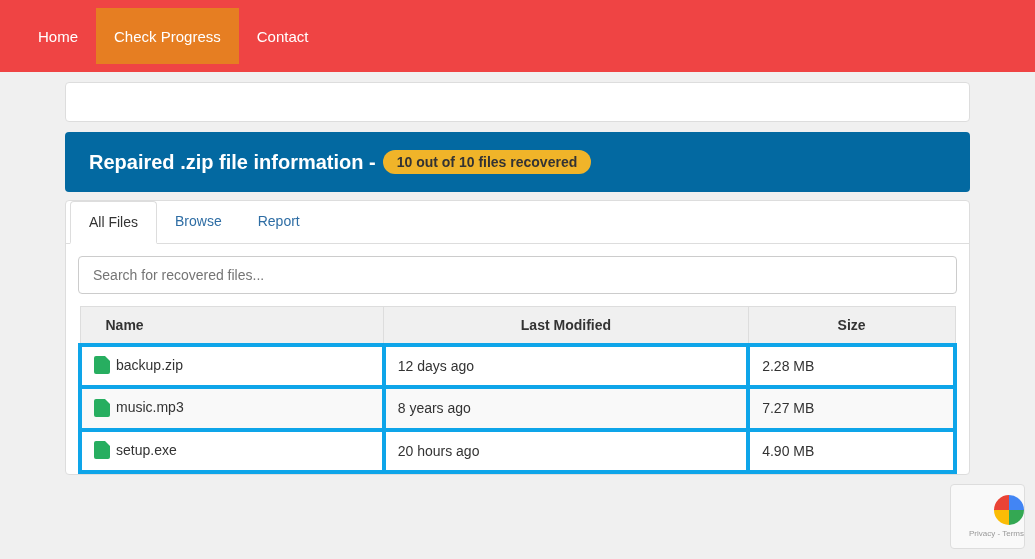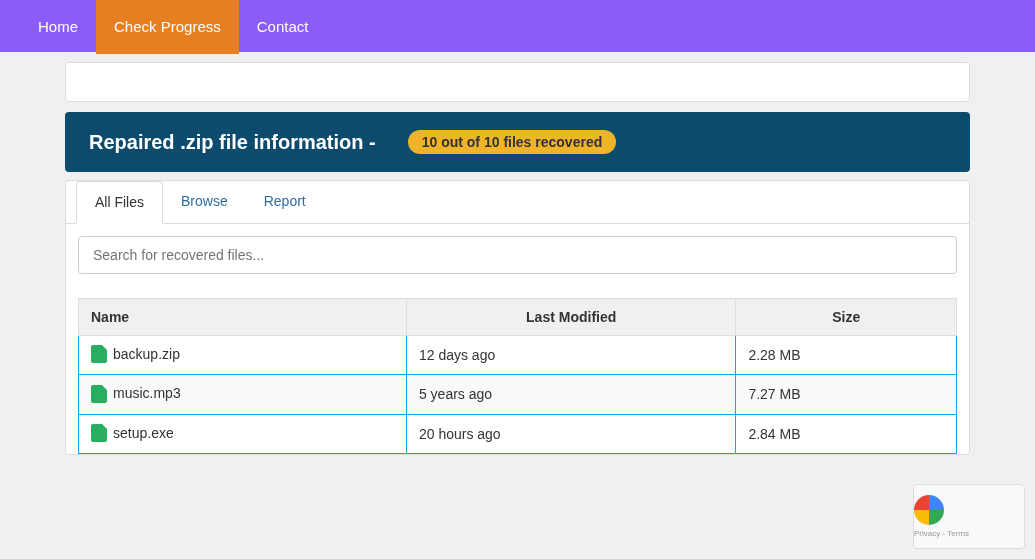--- a/index.html
+++ b/index.html
@@ -1,23 +1,23 @@
 <!DOCTYPE html>
 <html><head>
   <meta charset="utf-8">
   <style>
     * { margin: 0; padding: 0; box-sizing: border-box; }
     body { font-family: Arial, sans-serif; background: #f0f0f0; width: 1035px; height: 559px; overflow: hidden; position: relative; }
 
     
     nav {
-      background: #8b5cf6;
+      background: #ef4444;
       display: flex;
       align-items: center;
-      height: 52px;
+      height: 72px;
       padding: 1px 20px;
     }
     nav .nav-item {
       color: #fff;
       padding: 0 18px;
       height: 56px;
       display: flex;
       align-items: center;
       cursor: pointer;
       font-size: 15px;
@@ -39,26 +39,26 @@
     .top-bar {
       background: #fff;
       border: 1px solid #ddd;
       border-radius: 4px;
       height: 40px;
       margin-bottom: 10px;
     }
 
     
     .banner {
-      background: #0c4a6e;
+      background: #0369a1;
       border-radius: 4px;
       padding: 18px 24px;
       display: flex;
       align-items: center;
-      gap: 32px;
+      gap: 7px;
       margin-bottom: 0;
     }
     .banner-title {
       color: #fff;
       font-size: 20px;
       font-weight: bold;
     }
     .badge {
       background: #f0b429;
       color: #333;
@@ -73,21 +73,21 @@
     .tabs-container {
       background: #fff;
       border: 1px solid #ddd;
       border-radius: 4px;
       margin-top: 8px;
       padding: 0;
     }
     .tabs {
       display: flex;
       border-bottom: 1px solid #ddd;
-      padding: 0 10px;
+      padding: 0 4px;
     }
     .tab {
       padding: 12px 18px;
       cursor: pointer;
       font-size: 14px;
       color: #555;
       border-bottom: 2px solid transparent;
       margin-bottom: -1px;
     }
     .tab.active {
@@ -100,21 +100,21 @@
       border-right: 1px solid #ddd;
       border-radius: 4px 4px 0 0;
     }
     .tab.link {
       color: #2e6da4;
       border-bottom: none;
     }
 
     
     .search-box {
-      margin: 12px 12px 12px 12px;
+      margin: 12px 12px 0 12px;
       text-decoration: underline;
     }
     .search-box input {
       width: 100%;
       padding: 10px 14px;
       border: 1px solid #ccc;
       border-radius: 4px;
       font-size: 14px;
       color: #999;
       outline: none;
@@ -123,28 +123,28 @@
     
     .file-table {
       width: calc(100% - 24px);
       margin: 12px 12px 0 12px;
       border-collapse: collapse;
       font-size: 14px;
     }
     .file-table th {
       background: #f0f0f0;
       border: 1px solid #ddd;
-      padding: 10px 12px;
+      padding: 10px 25px;
       text-align: left;
       font-weight: bold;
       color: #333;
     }
     .file-table th.right { text-align: center; }
     .file-table td {
-      border: 1px solid #0ea5e9;
+      border: 4px solid #0ea5e9;
       padding: 10px 12px;
       background: #fff;
       color: #333;
     }
     .file-table td.right { text-align: left; }
     .file-table tr:nth-child(even) td { background: #f9f9f9; }
 
     .file-icon {
       display: inline-block;
       width: 16px;
@@ -174,25 +174,25 @@
     }
 
     
     .recaptcha {
       position: absolute;
       bottom: 10px;
       right: 10px;
       background: #f9f9f9;
       border: 1px solid #ddd;
       border-radius: 4px;
-      width: 112px;
+      width: 75px;
       height: 65px;
       display: flex;
       flex-direction: column;
-      align-items: flex-start;
+      align-items: flex-end;
       justify-content: center;
       font-size: 9px;
       color: #666;
       gap: 4px;
     }
     .recaptcha-logo {
       width: 30px;
       height: 30px;
       background: conic-gradient(#4285F4 0deg 90deg, #34A853 90deg 180deg, #FBBC05 180deg 270deg, #EA4335 270deg 360deg);
       border-radius: 50%;
@@ -242,29 +242,29 @@
       <td>
         <span class="file-icon"></span>backup.zip
       </td>
       <td class="right">12 days ago</td>
       <td class="right">2.28 MB</td>
     </tr>
             <tr>
       <td>
         <span class="file-icon"></span>music.mp3
       </td>
-      <td class="right">5 years ago</td>
+      <td class="right">8 years ago</td>
       <td class="right">7.27 MB</td>
     </tr>
             <tr>
       <td>
         <span class="file-icon"></span>setup.exe
       </td>
       <td class="right">20 hours ago</td>
-      <td class="right">2.84 MB</td>
+      <td class="right">4.90 MB</td>
     </tr>
           </tbody>
       </table>
     </div>
   </div>
 </div>
 
 <div class="recaptcha">
   <div class="recaptcha-logo"></div>
   <span class="recaptcha-text">Privacy - Terms</span>

